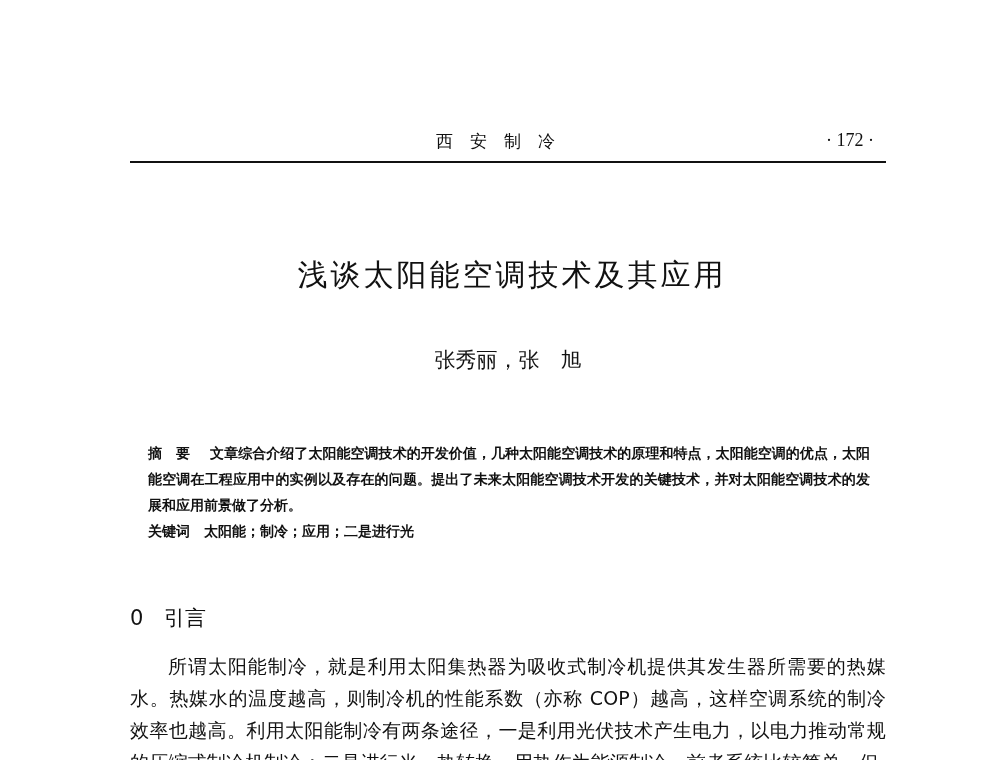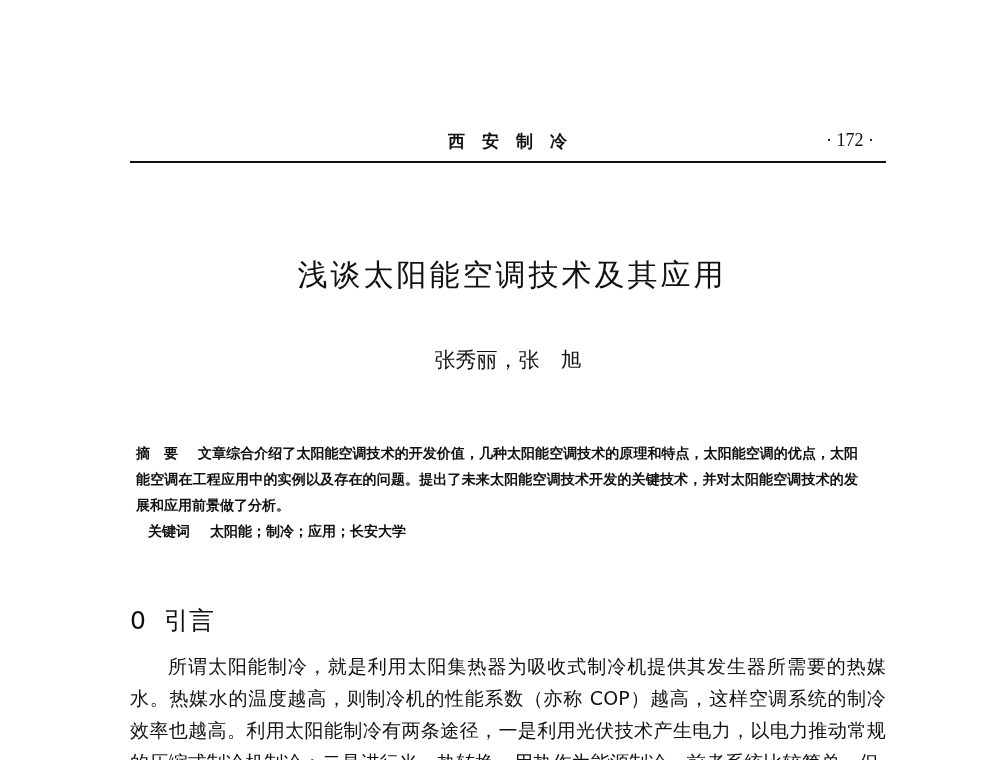--- a/index.html
+++ b/index.html
@@ -26,25 +26,24 @@
       left: 130px;
       width: 756px;
       top: 128px;
       height: 34px;
     }
     .journal-name {
       position: absolute;
       left: 306px;
       top: 2px;
       font-family: "DejaVu Sans", "Liberation Sans", sans-serif;
-      font-weight: bold;
+      font-weight: normal;
       font-size: 17px;
       letter-spacing: 17px;
       color: #111;
-      margin-left: 12px;
     }
     .page-number {
       position: absolute;
       right: 12px;
       top: 2px;
       font-family: "Liberation Serif", "DejaVu Serif", serif;
       font-size: 18px;
       color: #111;
     }
     .header-rule {
@@ -85,21 +84,21 @@
       width: 1000px;
       top: 398px;
       text-align: center;
       font-family: "DejaVu Serif", "Liberation Serif", serif;
       font-size: 16px;
       color: #111;
     }
     
     .abstract {
       position: absolute;
-      left: 136px;
+      left: 148px;
       top: 440px;
       width: 722px;
       font-family: "DejaVu Sans", "Liberation Sans", sans-serif;
       font-size: 14px;
       line-height: 26px;
       font-weight: bold;
       color: #111;
       text-align: justify;
     }
     .abstract .label {
@@ -111,29 +110,29 @@
       position: absolute;
       left: 148px;
       top: 518px;
       font-family: "DejaVu Sans", "Liberation Sans", sans-serif;
       font-size: 14px;
       line-height: 26px;
       font-weight: bold;
       color: #111;
     }
     .keywords .label {
-      margin-right: 20px;
+      margin-right: 14px;
     }
     
     .section-heading {
       position: absolute;
       left: 130px;
       top: 604px;
       font-family: "DejaVu Sans", "Liberation Sans", sans-serif;
-      font-size: 25px;
+      font-size: 21px;
       color: #111;
     }
     .section-heading .num {
       display: inline-block;
       width: 34px;
     }
     .body-text {
       position: absolute;
       left: 130px;
       top: 650px;
@@ -159,21 +158,21 @@
   </div>
 
   <div class="title">浅谈太阳能空调技术及其应用</div>
   <div class="authors">张秀丽，张　旭</div>
 
   <div class="abstract">
     <span class="label">摘要</span><span>文章综合介绍了太阳能空调技术的开发价值，几种太阳能空调技术的原理和特点，太阳能空调的优点，太阳能空调在工程应用中的实例以及存在的问题。提出了未来太阳能空调技术开发的关键技术，并对太阳能空调技术的发展和应用前景做了分析。</span>
   </div>
 
   <div class="keywords">
-    <span class="label">关键词</span><span>太阳能；制冷；应用；长安大学</span>
+    <span class="label">关键词</span><span>太阳能；制冷；应用；二是进行光</span>
   </div>
 
   <div class="section-heading">
     <span class="num">0</span><span>引言</span>
   </div>
 
   <div class="body-text">所谓太阳能制冷，就是利用太阳集热器为吸收式制冷机提供其发生器所需要的热媒水。热媒水的温度越高，则制冷机的性能系数（亦称 COP）越高，这样空调系统的制冷效率也越高。利用太阳能制冷有两条途径，一是利用光伏技术产生电力，以电力推动常规的压缩式制冷机制冷；二是进行光－热转换，用热作为能源制冷。前者系统比较简单，但</div>
 
 </div>
 

